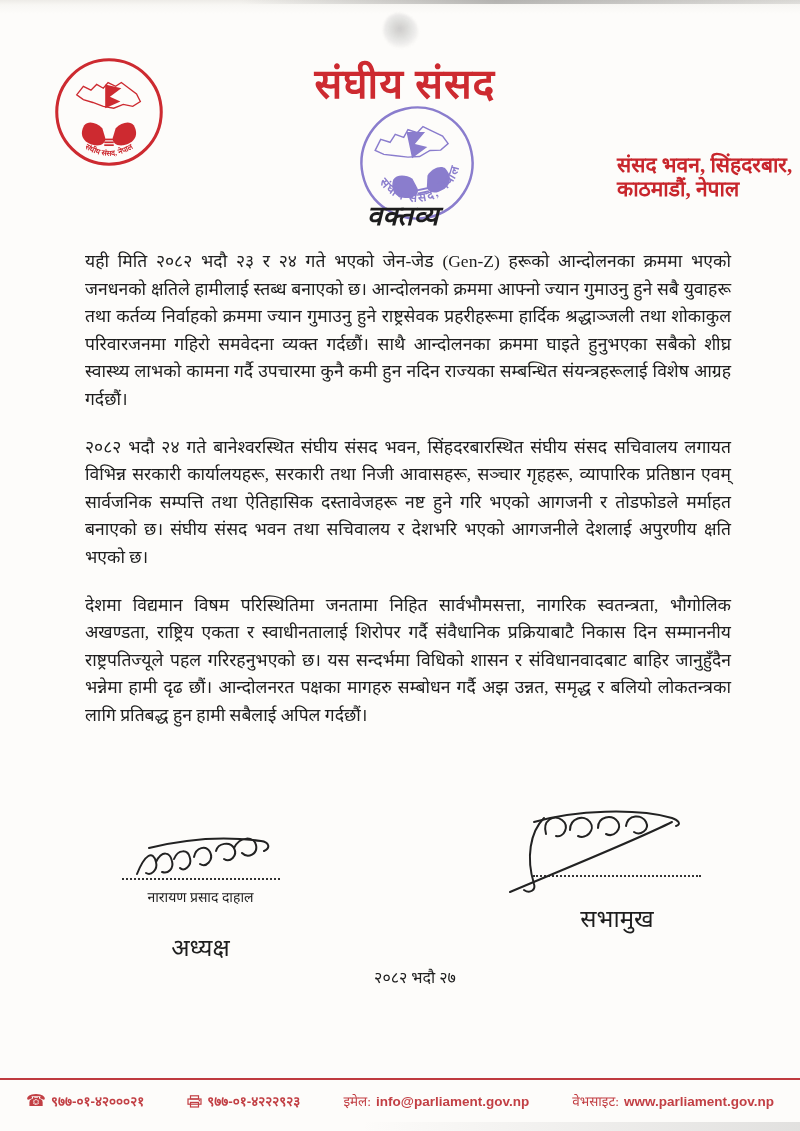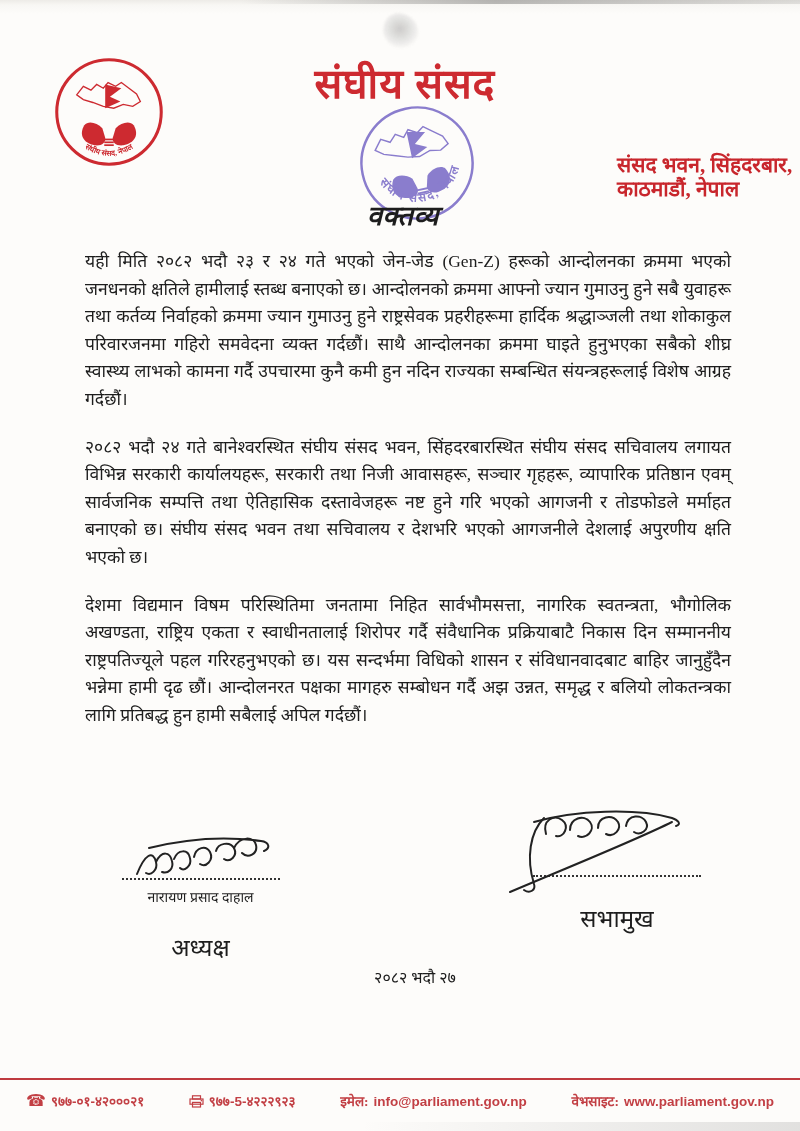--- a/index.html
+++ b/index.html
@@ -38,21 +38,21 @@
   .sig-role,.sig-org{font-size:24px;margin-top:24px;}
   
   .doc-date{position:absolute;top:966px;left:404px;transform:translateX(-50%);font-size:16px;white-space:nowrap;margin-left:11px;}
   
   .footer{position:absolute;left:0;top:1078px;width:800px;box-sizing:border-box;
     border-top:2.5px solid #bf3a3f;padding:12px 26px 0 26px;
     display:flex;justify-content:space-between;align-items:center;
     color:#c23f44;font-family:"Liberation Sans","DejaVu Sans",sans-serif;font-weight:bold;font-size:13.5px;}
   .footer .f-item{display:flex;align-items:center;gap:5px;white-space:nowrap;}
   .phone-glyph{font-family:"DejaVu Sans",sans-serif;font-size:16px;line-height:1;}
-  .f-label{font-family:"Liberation Serif","DejaVu Serif",serif;font-weight:bold;}
+  .f-label{font-family:"Liberation Serif","DejaVu Serif",serif;font-weight:normal;}
 </style>
 </head>
 <body>
 
 <div class="page">
   <div class="smudge"></div>
 
   <svg class="logo" viewBox="0 0 120 120">
     <circle cx="60" cy="60" r="55" fill="none" stroke="#cd2a30" stroke-width="3.2"></circle>
     <g stroke="#cd2a30" fill="none" stroke-width="1.4">
@@ -140,21 +140,21 @@
     </div>
     <div class="f-item">
       <svg width="15" height="13" viewBox="0 0 15 13">
         <g fill="none" stroke="#c23f44" stroke-width="1.2">
           <rect x="3.5" y="0.8" width="8" height="3.2"></rect>
           <rect x="1" y="4" width="13" height="5.2"></rect>
           <rect x="3.5" y="7.4" width="8" height="4.6"></rect>
         </g>
         <circle cx="12.4" cy="5.6" r="0.8" fill="#c23f44"></circle>
       </svg>
-      <span>९७७-5-४२२२९२३</span>
+      <span>९७७-०१-४२२२९२३</span>
     </div>
     <div class="f-item">
       <span class="f-label">इमेल:</span>
       <span>info@parliament.gov.np</span>
     </div>
     <div class="f-item">
       <span class="f-label">वेभसाइट:</span>
       <span>www.parliament.gov.np</span>
     </div>
   </div>

